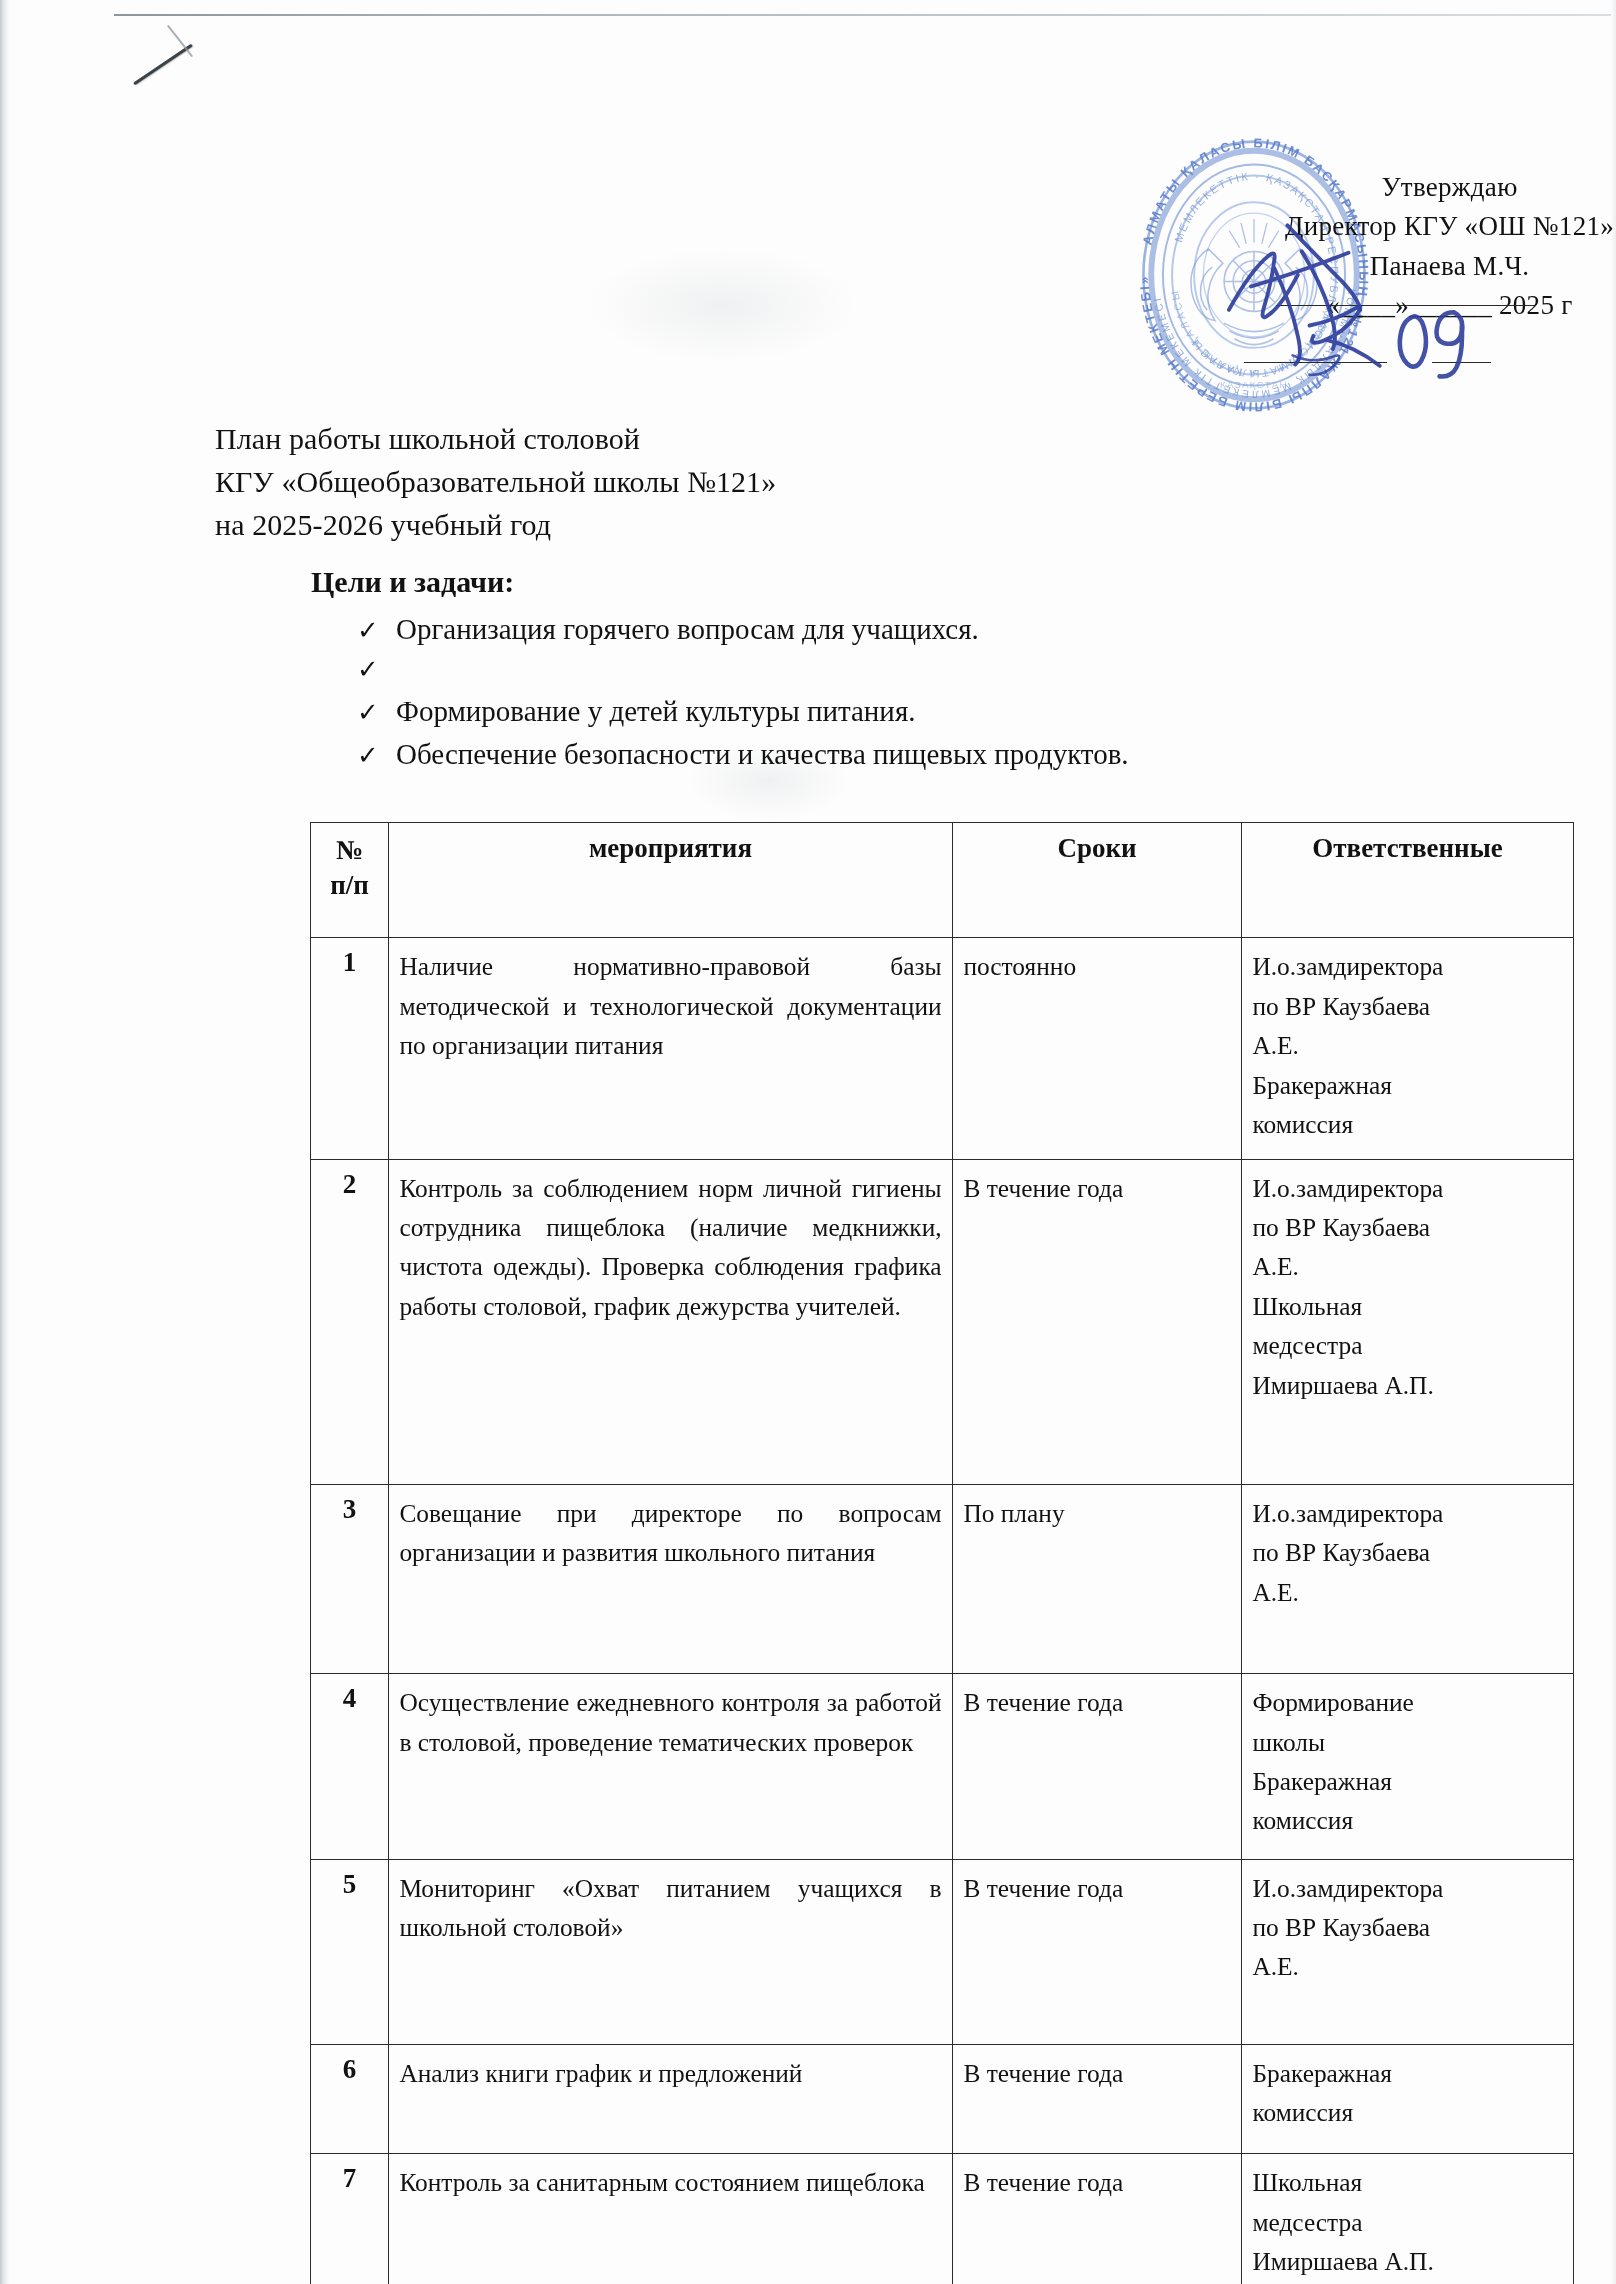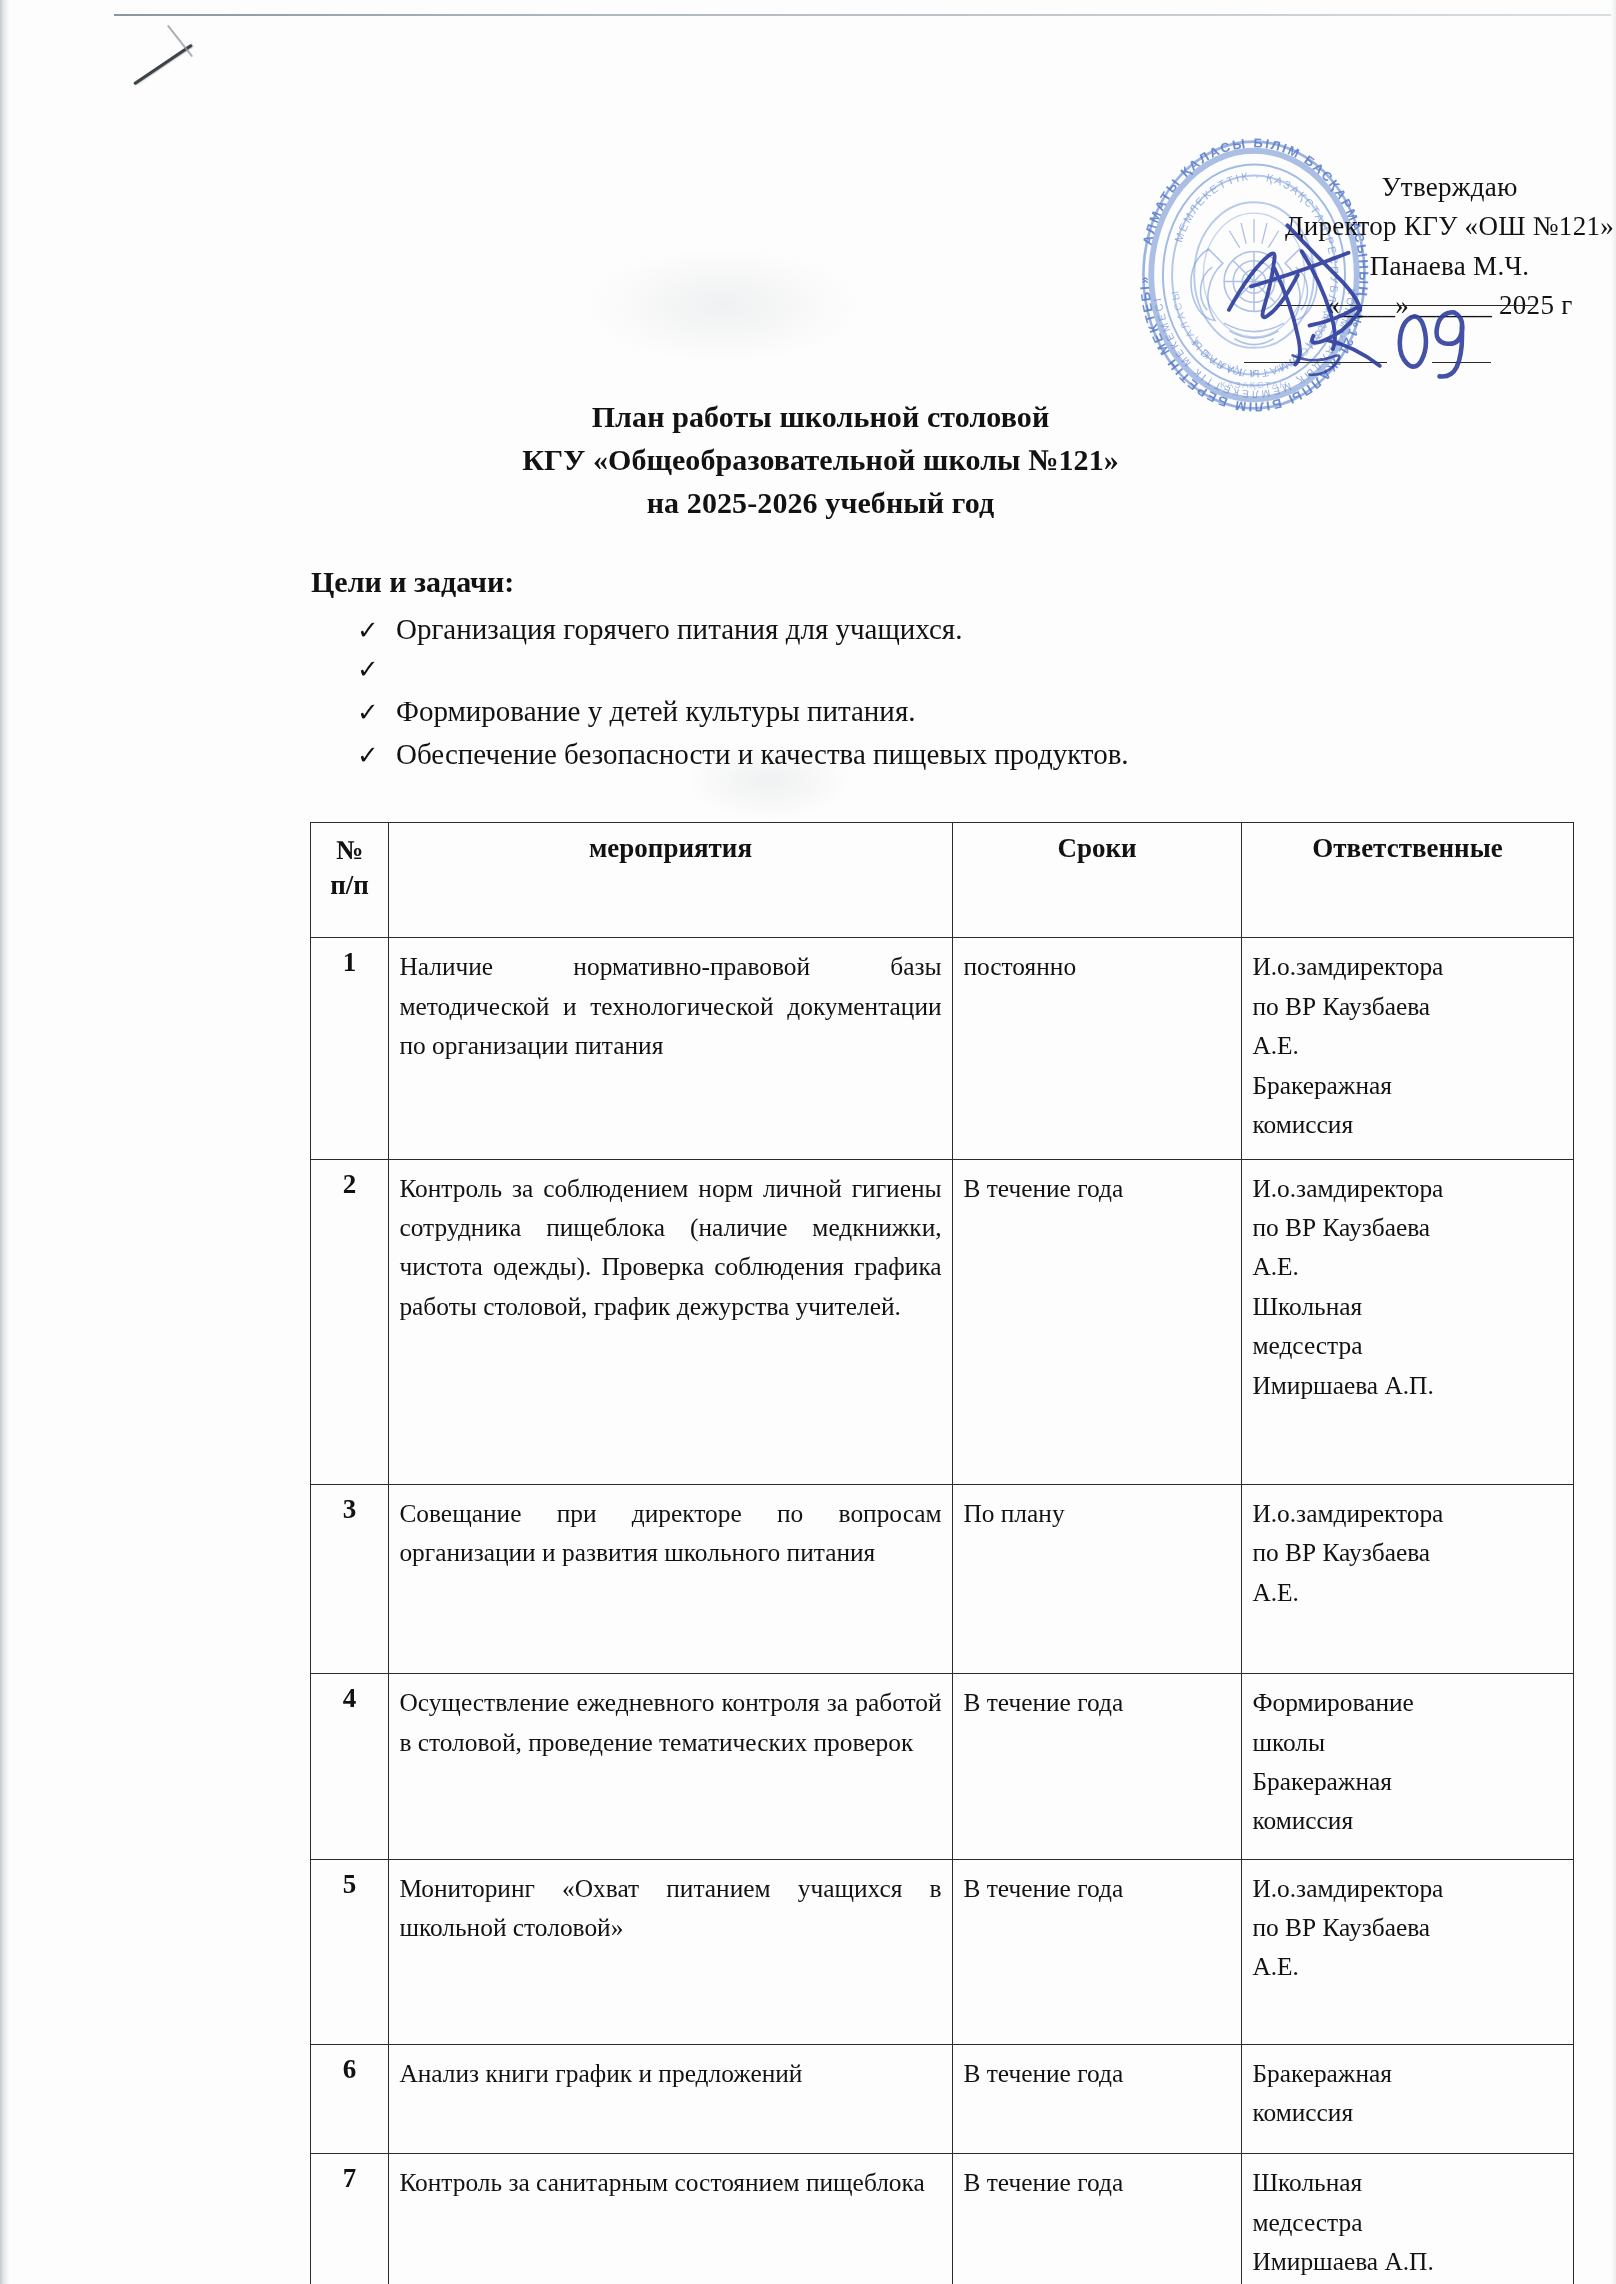--- a/index.html
+++ b/index.html
@@ -109,24 +109,24 @@
   .rule-c {
     position: absolute;
     left: 1432px; top: 362px;
     width: 59px; height: 1.3px;
     background: #2a2a2a;
   }
 
   
   .title-block {
     position: absolute;
-    left: 215px; top: 396px;
+    left: 215px; top: 418px;
     width: 1211px;
-    text-align: center;
-    font-weight: bold;
+    text-align: left;
+    font-weight: normal;
     font-size: 30px;
     line-height: 1.43;
     letter-spacing: 0.1px;
   }
 
   
   .goals-heading {
     position: absolute;
     left: 311px; top: 565px;
     font-weight: bold;
@@ -348,21 +348,21 @@
     <div>План работы школьной столовой</div>
     <div>КГУ «Общеобразовательной школы №121»</div>
     <div>на 2025-2026 учебный год</div>
   </div>
 
   <div class="goals-heading">Цели и задачи:</div>
 
   <div class="goals-list">
     <div class="goal-item">
       <span class="goal-check">✓</span>
-      <span>Организация горячего питания для учащихся.</span>
+      <span>Организация горячего вопросам для учащихся.</span>
     </div>
     <div class="goal-item">
       <span class="goal-check">✓</span>
     </div>
     <div class="goal-item">
       <span class="goal-check">✓</span>
       <span>Формирование у детей культуры питания.</span>
     </div>
     <div class="goal-item">
       <span class="goal-check">✓</span>

